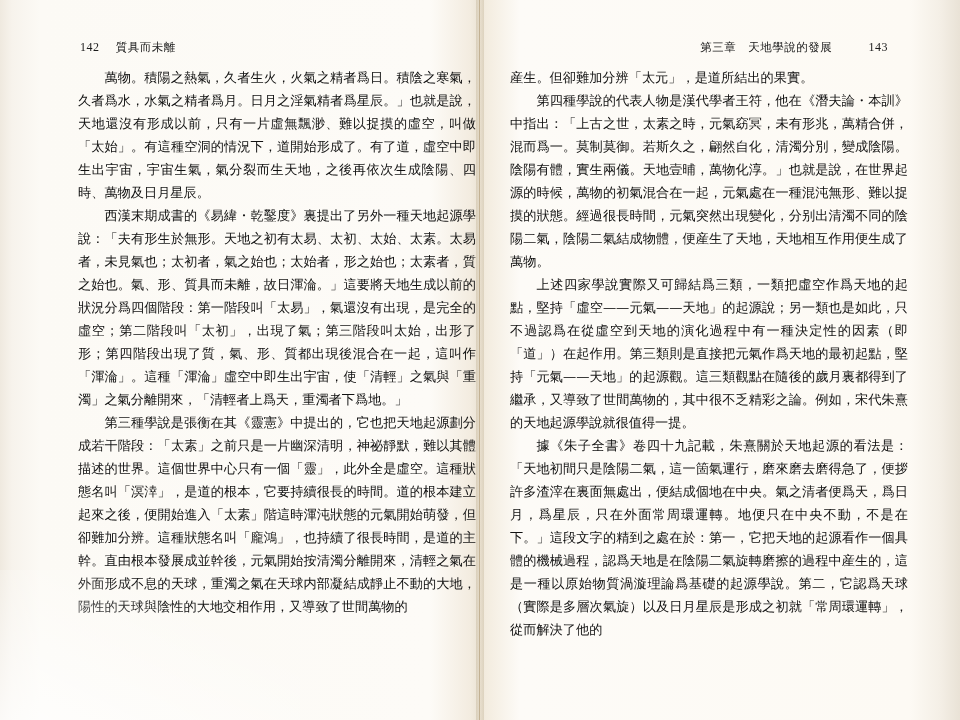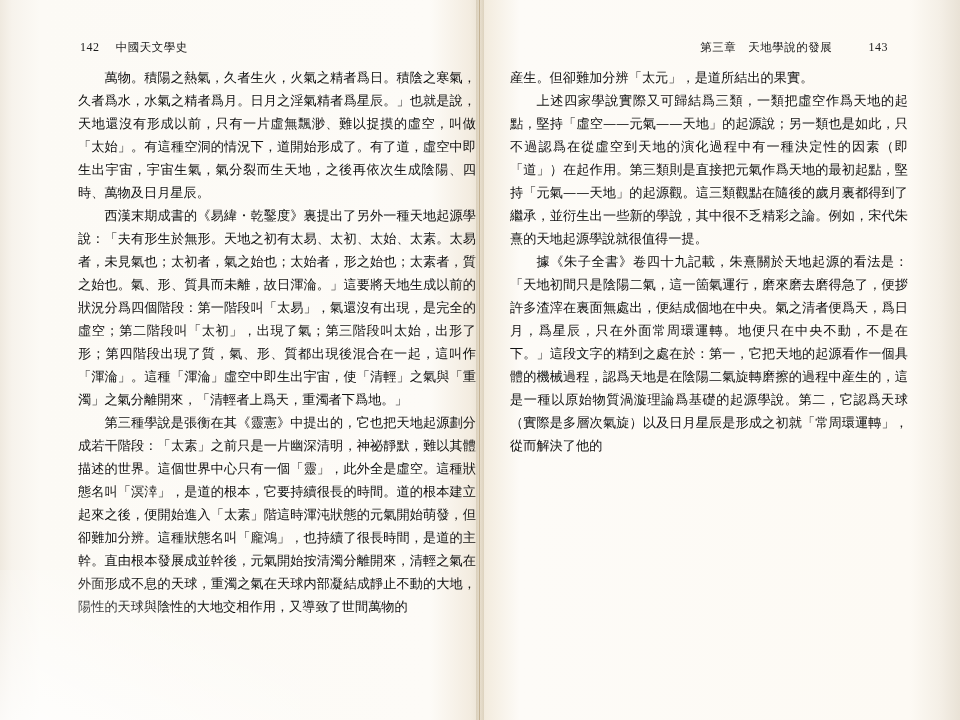--- a/index.html
+++ b/index.html
@@ -174,38 +174,39 @@
   }
 </style>
 </head>
 <body>
 
 <div class="page">
 
   <div class="leaf leaf-left">
     <div class="header">
       <span class="pageno">142</span>
-      <span class="chap">中國天文學史</span>
+      <span class="chap">質具而未離</span>
     </div>
     <div class="body-col">
       <p>萬物。積陽之熱氣，久者生火，火氣之精者爲日。積陰之寒氣，久者爲水，水氣之精者爲月。日月之淫氣精者爲星辰。」也就是說，天地還沒有形成以前，只有一片虛無飄渺、難以捉摸的虛空，叫做「太始」。有這種空洞的情況下，道開始形成了。有了道，虛空中即生出宇宙，宇宙生氣，氣分裂而生天地，之後再依次生成陰陽、四時、萬物及日月星辰。</p>
       <p>西漢末期成書的《易緯・乾鑿度》裏提出了另外一種天地起源學說：「夫有形生於無形。天地之初有太易、太初、太始、太素。太易者，未見氣也；太初者，氣之始也；太始者，形之始也；太素者，質之始也。氣、形、質具而未離，故日渾淪。」這要將天地生成以前的狀況分爲四個階段：第一階段叫「太易」，氣還沒有出現，是完全的虛空；第二階段叫「太初」，出現了氣；第三階段叫太始，出形了形；第四階段出現了質，氣、形、質都出現後混合在一起，這叫作「渾淪」。這種「渾淪」虛空中即生出宇宙，使「清輕」之氣與「重濁」之氣分離開來，「清輕者上爲天，重濁者下爲地。」</p>
       <p>第三種學說是張衡在其《靈憲》中提出的，它也把天地起源劃分成若干階段：「太素」之前只是一片幽深清明，神祕靜默，難以其體描述的世界。這個世界中心只有一個「靈」，此外全是虛空。這種狀態名叫「溟涬」，是道的根本，它要持續很長的時間。道的根本建立起來之後，便開始進入「太素」階這時渾沌狀態的元氣開始萌發，但卻難加分辨。這種狀態名叫「龐鴻」，也持續了很長時間，是道的主幹。直由根本發展成並幹後，元氣開始按清濁分離開來，清輕之氣在外面形成不息的天球，重濁之氣在天球内部凝結成靜止不動的大地，陽性的天球與陰性的大地交相作用，又導致了世間萬物的</p>
     </div>
     <div class="page-shade"></div>
   </div>
 
   <div class="gutter"></div>
   <div class="spine-line"></div>
 
   <div class="leaf leaf-right">
     <div class="header">
       <span class="chap">第三章　天地學說的發展</span>
       <span class="pageno pageno-right">143</span>
     </div>
     <div class="body-col">
       <p class="noindent">産生。但卻難加分辨「太元」，是道所結出的果實。</p>
-      <p>上述四家學說實際又可歸結爲三類，一類把虛空作爲天地的起點，堅持「虛空——元氣——天地」的起源說；另一類也是如此，只不過認爲在從虛空到天地的演化過程中有一種決定性的因素（即「道」）在起作用。第三類則是直接把元氣作爲天地的最初起點，堅持「元氣——天地」的起源觀。這三類觀點在隨後的歲月裏都得到了繼承，並衍生出一些新的學說，其中很不乏精彩之論。例如，宋代朱熹的天地起源學說就很值得一提。</p>
+      <p>第四種學說的代表人物是漢代學者王符，他在《潛夫論・本訓》中指出：「上古之世，太素之時，元氣窈冥，未有形兆，萬精合併，混而爲一。莫制莫御。若斯久之，翩然自化，清濁分別，變成陰陽。陰陽有體，實生兩儀。天地壹晡，萬物化淳。」也就是說，在世界起源的時候，萬物的初氣混合在一起，元氣處在一種混沌無形、難以捉摸的狀態。經過很長時間，元氣突然出現變化，分别出清濁不同的陰陽二氣，陰陽二氣結成物體，便産生了天地，天地相互作用便生成了萬物。</p>
+      <p>上述四家學說實際又可歸結爲三類，一類把虛空作爲天地的起點，堅持「虛空——元氣——天地」的起源說；另一類也是如此，只不過認爲在從虛空到天地的演化過程中有一種決定性的因素（即「道」）在起作用。第三類則是直接把元氣作爲天地的最初起點，堅持「元氣——天地」的起源觀。這三類觀點在隨後的歲月裏都得到了繼承，又導致了世間萬物的，其中很不乏精彩之論。例如，宋代朱熹的天地起源學說就很值得一提。</p>
       <p>據《朱子全書》卷四十九記載，朱熹關於天地起源的看法是：「天地初間只是陰陽二氣，這一箇氣運行，磨來磨去磨得急了，便拶許多渣滓在裏面無處出，便結成個地在中央。氣之清者便爲天，爲日月，爲星辰，只在外面常周環運轉。地便只在中央不動，不是在下。」這段文字的精到之處在於：第一，它把天地的起源看作一個具體的機械過程，認爲天地是在陰陽二氣旋轉磨擦的過程中産生的，這是一種以原始物質渦漩理論爲基礎的起源學說。第二，它認爲天球（實際是多層次氣旋）以及日月星辰是形成之初就「常周環運轉」，從而解決了他的</p>
     </div>
   </div>
 
 </div>
 
 </body></html>

